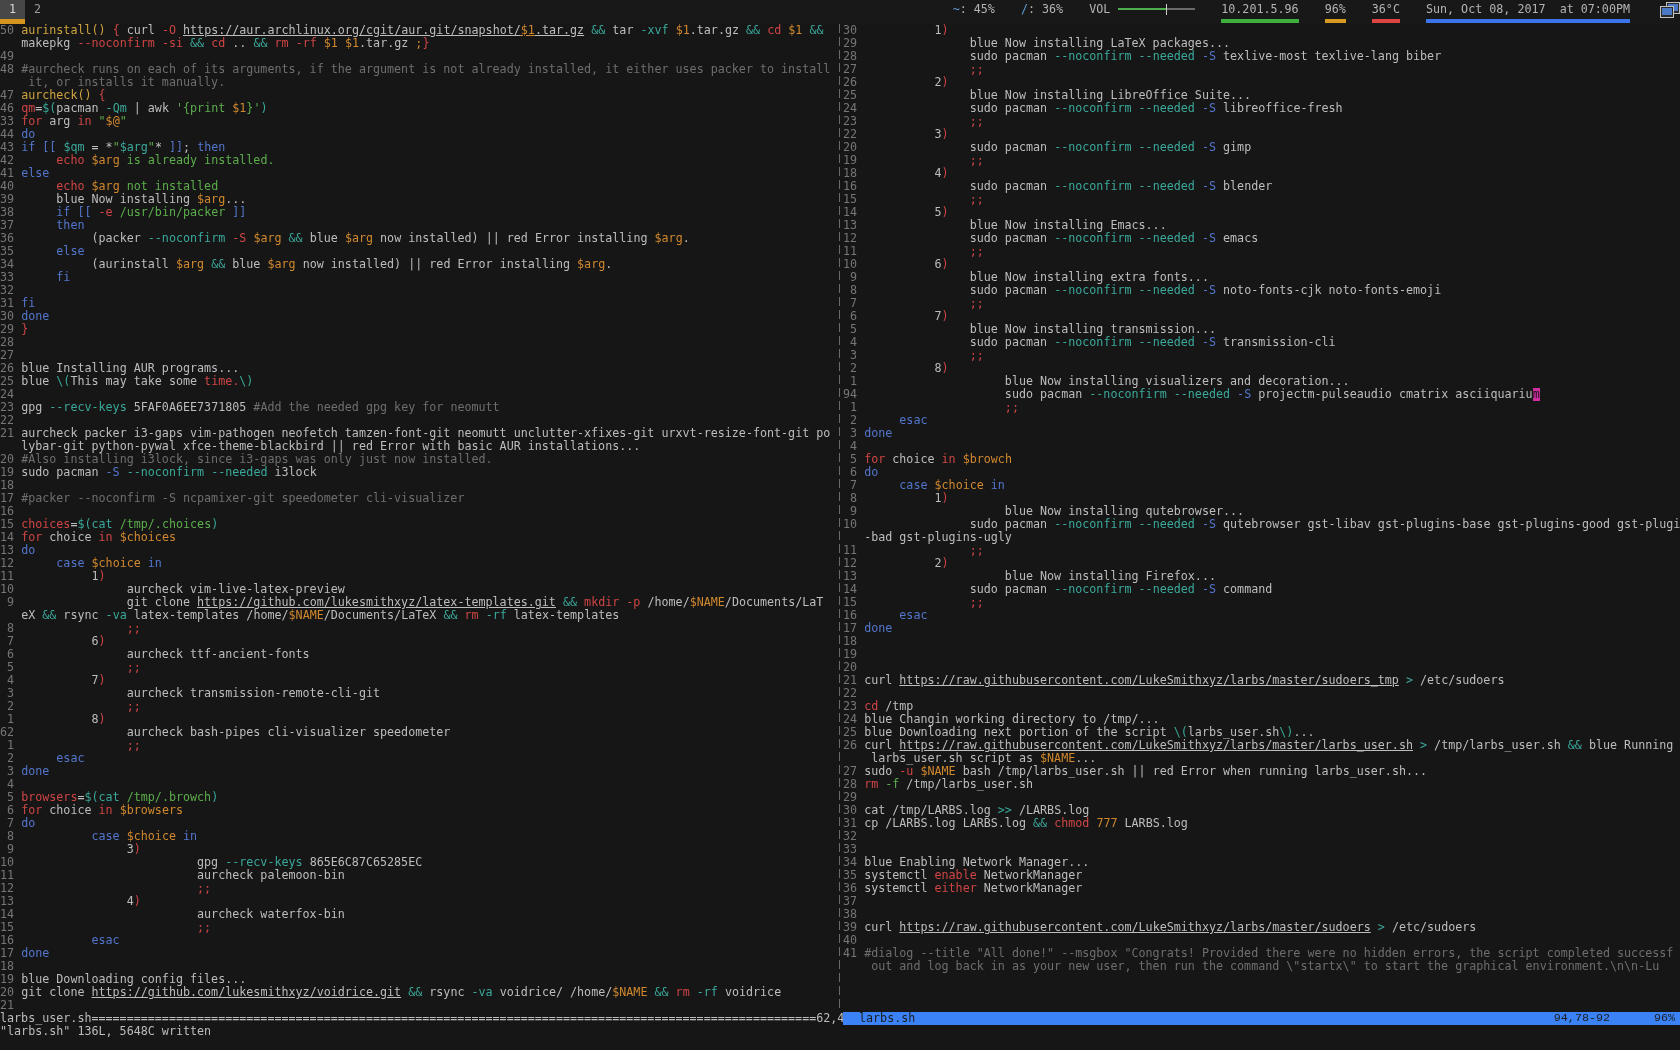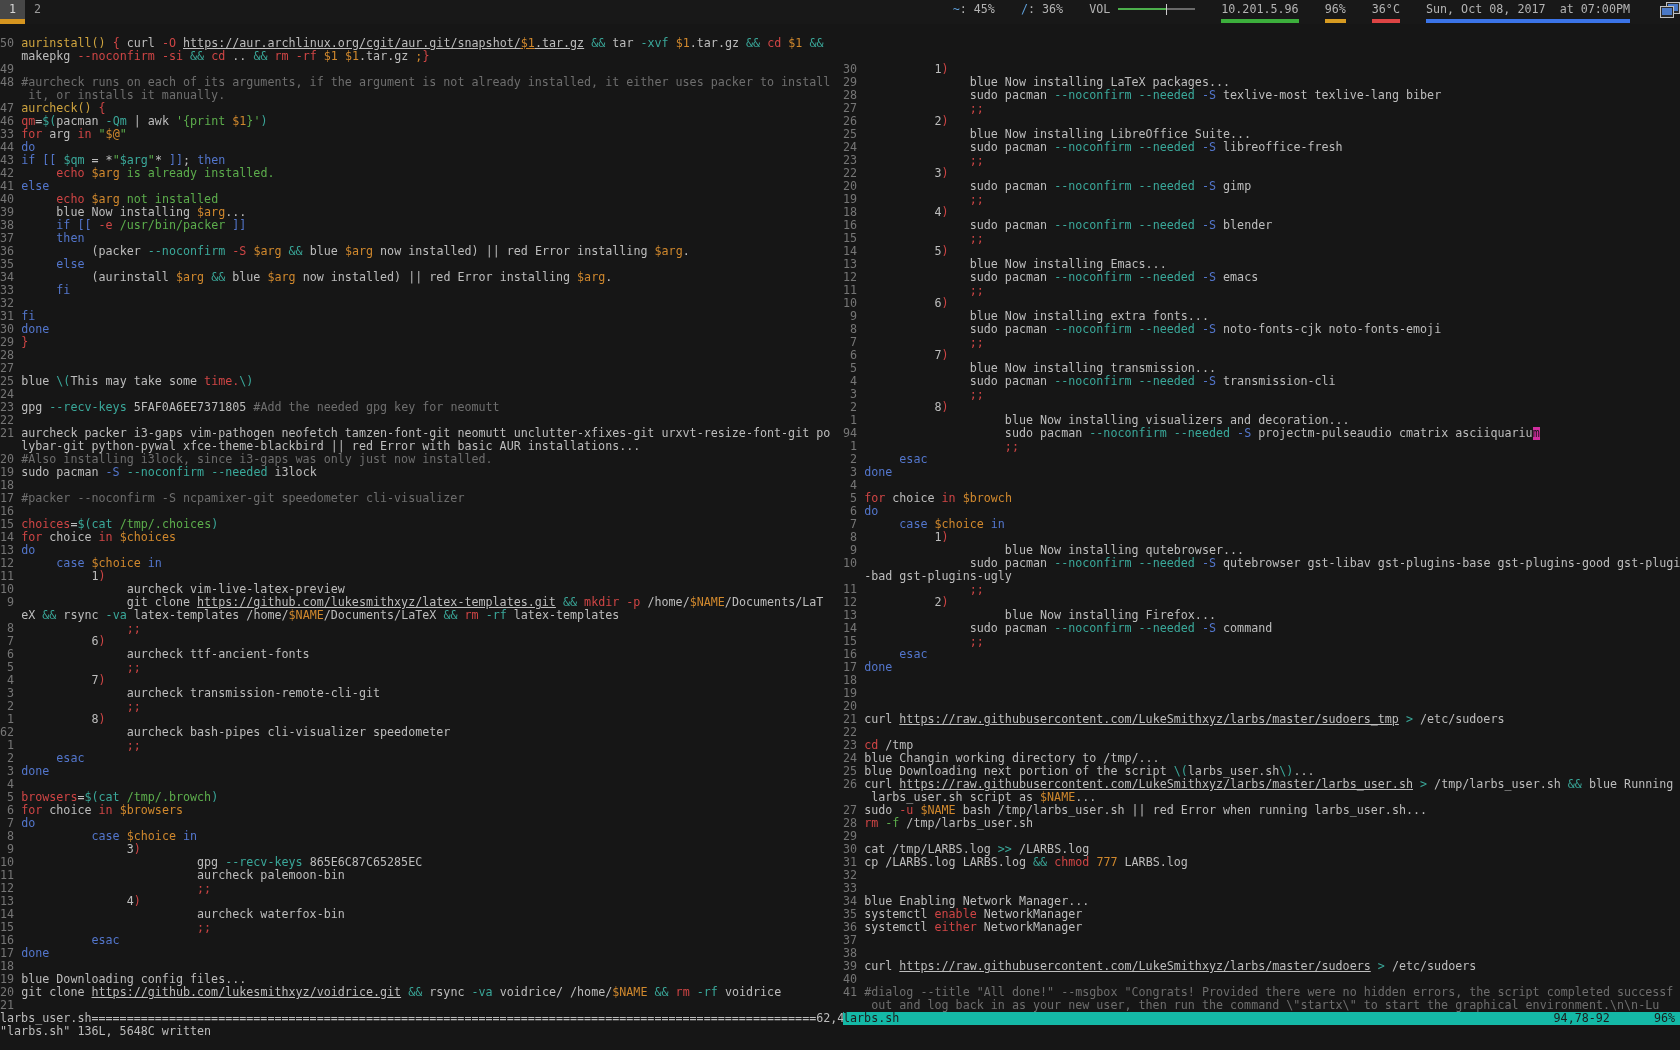--- a/index.html
+++ b/index.html
@@ -19,37 +19,37 @@
   .vol-slider{display:inline-flex;align-items:center;margin-left:8px;}
   .vol-green{width:48px;height:2px;background:#4caf4c;}
   .vol-handle{width:1px;height:11px;background:#cccccc;}
   .vol-grey{width:28px;height:2px;background:#6a6a6a;}
   .tray{position:relative;width:20px;height:17px;margin-left:20px;margin-top:2px;}
   .tray .mon{position:absolute;width:12px;height:10px;border:1px solid #c0c0c0;background:#2a2a2a;}
   .tray .mon .scr{position:absolute;left:1px;top:1px;right:1px;bottom:2px;background:#4a78c5;}
   .tray .back{right:0;top:0;}
   .tray .front{left:0;bottom:1px;}
   
-  .term{display:flex;height:988px;overflow:hidden;align-items:flex-end;}
+  .term{display:flex;height:988px;overflow:hidden;}
   .pane{overflow:hidden;}
   .pane.left{width:836px;}
   .pane.right{flex:1;}
   .vsep{width:7px;display:flex;justify-content:center;}
   .vsep .bar{width:1px;background:repeating-linear-gradient(to bottom,#6a6a6a 0 9px,transparent 9px 13px);}
   .row{height:13px;white-space:pre;overflow:hidden;}
   .ln{display:inline-block;color:#767676;white-space:pre;}
   .c-w{color:#bdbdbd;} .c-gy{color:#6e6e6e;} .c-r{color:#cf4545;} .c-o{color:#d0882d;}
   .c-y{color:#cfa43f;} .c-g{color:#5cad4c;} .c-t{color:#3aa89a;} .c-b{color:#5376cc;}
   .u{text-decoration:underline;}
   .c-cur{background:#d02d9e;color:#161616;}
   
   .statusrow{height:13px;display:flex;overflow:hidden;}
   .stl-left{display:inline-block;width:843px;white-space:pre;overflow:hidden;color:#bdbdbd;}
-  .stl-right{flex:1;background:#14b8a6;color:#1c1c1c;display:flex;align-items:center;white-space:pre;padding-left:0;}
-  .stl-right .ruler{margin-left:auto;padding-right:5px;}
+  .stl-right{flex:1;background:#3b82f6;color:#1c1c1c;display:flex;align-items:center;white-space:pre;padding-left:16px;}
+  .stl-right .ruler{margin-left:auto;padding-right:5px;font-family:Liberation Mono, monospace;}
   .stl-right .gap{display:inline-block;width:44px;}
   .msgrow{height:13px;white-space:pre;overflow:hidden;color:#bdbdbd;}
   .filler{height:12px;}
 </style>
 </head>
 <body>
 
 <div class="screen">
   <div class="topbar">
     <div class="ws-area">
@@ -122,20 +122,21 @@
         <div class="row"><span class="ln">36 </span><span class="c-w">          (packer </span><span class="c-t">--noconfirm</span><span class="c-w"> </span><span class="c-r">-S</span><span class="c-w"> </span><span class="c-o">$arg</span><span class="c-w"> </span><span class="c-t">&amp;&amp;</span><span class="c-w"> blue </span><span class="c-o">$arg</span><span class="c-w"> now installed) || red Error installing </span><span class="c-o">$arg</span><span class="c-w">.</span></div>
         <div class="row"><span class="ln">35 </span><span class="c-w">     </span><span class="c-b">else</span></div>
         <div class="row"><span class="ln">34 </span><span class="c-w">          (aurinstall </span><span class="c-o">$arg</span><span class="c-w"> </span><span class="c-t">&amp;&amp;</span><span class="c-w"> blue </span><span class="c-o">$arg</span><span class="c-w"> now installed) || red Error installing </span><span class="c-o">$arg</span><span class="c-w">.</span></div>
         <div class="row"><span class="ln">33 </span><span class="c-w">     </span><span class="c-b">fi</span></div>
         <div class="row"><span class="ln">32 </span></div>
         <div class="row"><span class="ln">31 </span><span class="c-b">fi</span></div>
         <div class="row"><span class="ln">30 </span><span class="c-b">done</span></div>
         <div class="row"><span class="ln">29 </span><span class="c-r">}</span></div>
         <div class="row"><span class="ln">28 </span></div>
         <div class="row"><span class="ln">27 </span></div>
+        <div class="row"><span class="ln">26 </span><span class="c-w">blue Installing AUR programs...</span></div>
         <div class="row"><span class="ln">25 </span><span class="c-w">blue </span><span class="c-t">\(</span><span class="c-w">This may take some </span><span class="c-r">time.</span><span class="c-t">\)</span></div>
         <div class="row"><span class="ln">24 </span></div>
         <div class="row"><span class="ln">23 </span><span class="c-w">gpg </span><span class="c-t">--recv-keys</span><span class="c-w"> 5FAF0A6EE7371805 </span><span class="c-gy">#Add the needed gpg key for neomutt</span></div>
         <div class="row"><span class="ln">22 </span></div>
         <div class="row"><span class="ln">21 </span><span class="c-w">aurcheck packer i3-gaps vim-pathogen neofetch tamzen-font-git neomutt unclutter-xfixes-git urxvt-resize-font-git po</span></div>
         <div class="row"><span class="ln">   </span><span class="c-w">lybar-git python-pywal xfce-theme-blackbird || red Error with basic AUR installations...</span></div>
         <div class="row"><span class="ln">20 </span><span class="c-gy">#Also installing i3lock, since i3-gaps was only just now installed.</span></div>
         <div class="row"><span class="ln">19 </span><span class="c-w">sudo pacman </span><span class="c-b">-S</span><span class="c-w"> </span><span class="c-t">--noconfirm</span><span class="c-w"> </span><span class="c-t">--needed</span><span class="c-w"> i3lock</span></div>
         <div class="row"><span class="ln">18 </span></div>
         <div class="row"><span class="ln">17 </span><span class="c-gy">#packer --noconfirm -S ncpamixer-git speedometer cli-visualizer</span></div>

